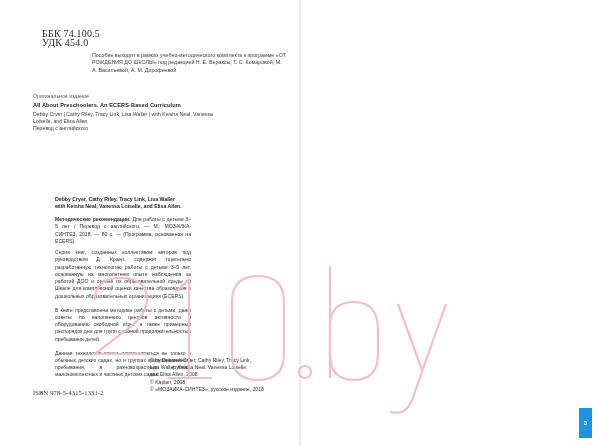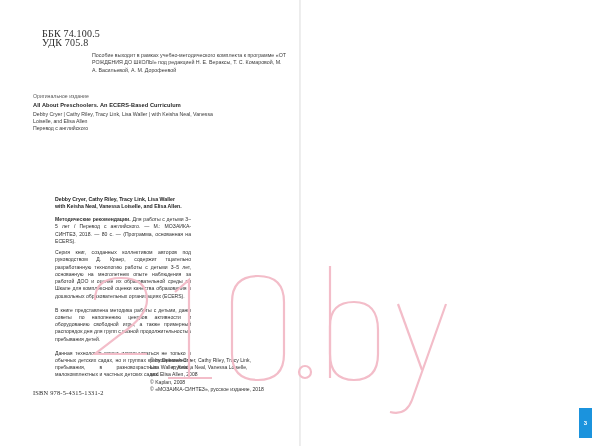--- a/index.html
+++ b/index.html
@@ -54,21 +54,21 @@
 </style>
 </head>
 <body>
 
 <div id="spread">
 
   <div class="page left">
 
     <div class="bbk">
       <div>ББК 74.100.5</div>
-      <div>УДК 705.8</div>
+      <div>УДК 454.0</div>
     </div>
 
     <div class="series-note">Пособие выходит в рамках учебно-методического комплекта к программе «ОТ РОЖДЕНИЯ ДО ШКОЛЫ» под редакцией Н. Е. Вераксы, Т. С. Комаровой, М. А. Васильевой, А. М. Дорофеевой</div>
 
     <div class="orig">
       <span class="lbl">Оригинальное издание</span>
       <span class="ttl">All About Preschoolers. An ECERS-Based Curriculum</span>
       <span>Debby Cryer | Cathy Riley, Tracy Link, Lisa Waller | with Keisha Neal, Vanessa Loiselle, and Elisa Allen</span><br>
       <span>Перевод с английского</span>
     </div>

